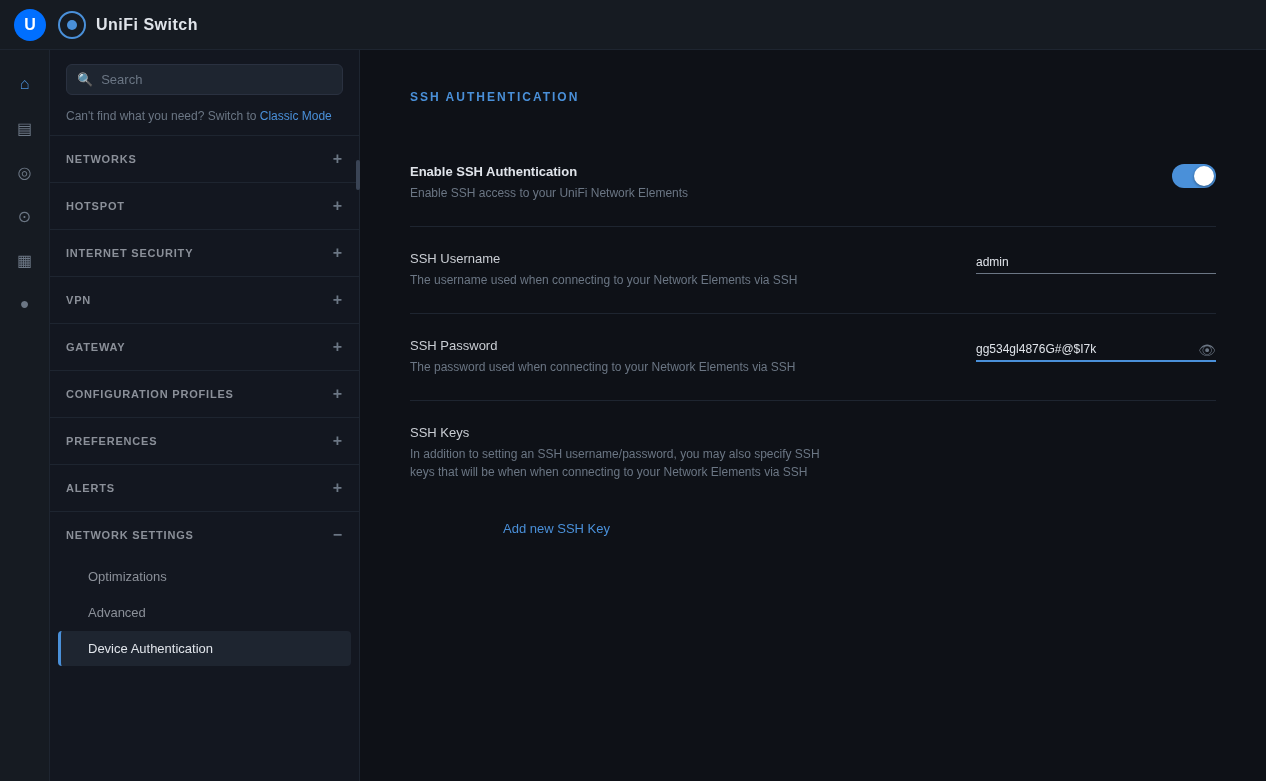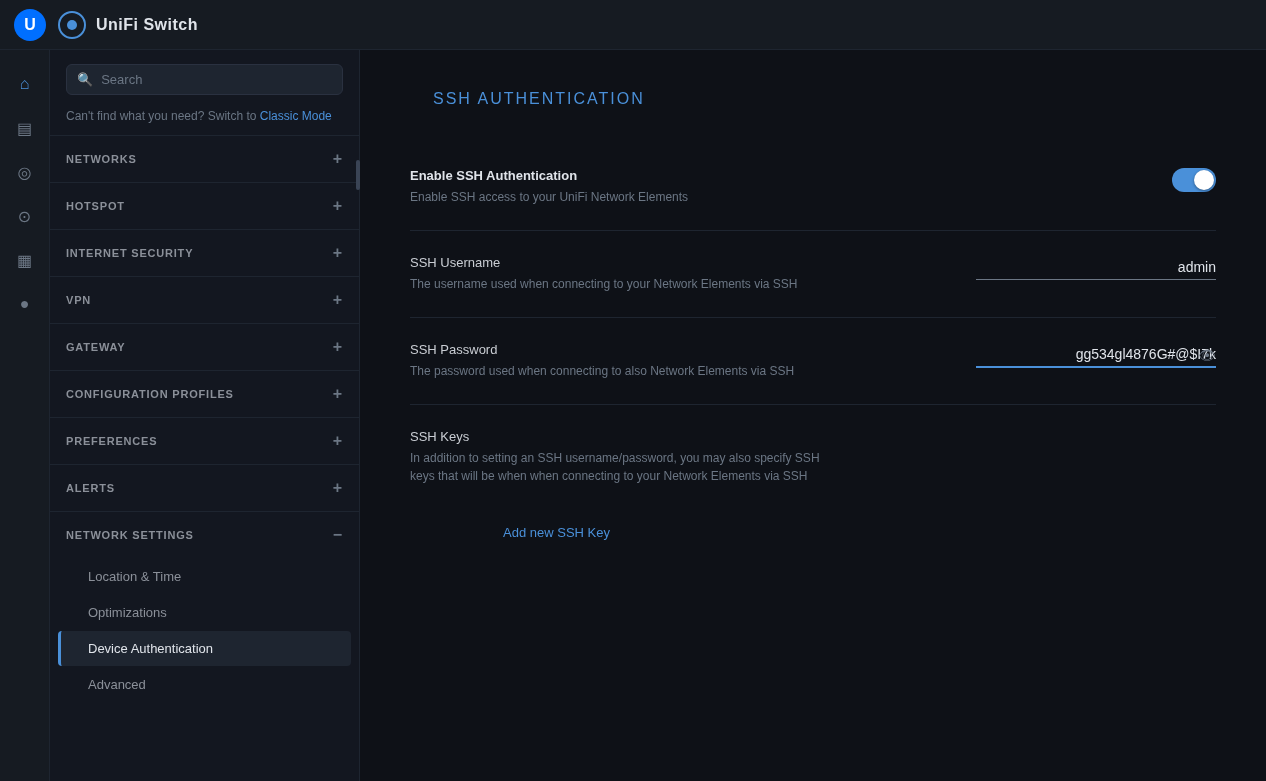--- a/index.html
+++ b/index.html
@@ -189,26 +189,25 @@
       margin-top: 50px;
       margin-left: 360px;
       flex: 1;
       padding: 40px 50px;
       overflow-y: auto;
       background: #0e1117;
     }
 
     .page-title {
       color: #4a90d9;
-      font-size: 16px;
-      font-weight: 400;
+      font-size: 12px;
+      font-weight: 700;
       letter-spacing: 2px;
       text-transform: uppercase;
       margin-bottom: 36px;
-      margin-left: 23px;
     }
 
     .setting-row {
       display: flex;
       align-items: flex-start;
       justify-content: space-between;
       padding: 24px 0;
       border-bottom: 1px solid #1e2530;
       gap: 40px;
     }
@@ -254,24 +253,24 @@
       box-shadow: 0 1px 3px rgba(0,0,0,0.4);
     }
 
     
     .text-input {
       background: transparent;
       border: none;
       border-bottom: 1px solid #6b7684;
       outline: none;
       color: #e0e4ea;
-      font-size: 14px;
+      font-size: 12px;
       padding: 4px 0;
       width: 240px;
-      text-align: right;
+      text-align: left;
     }
 
     .password-input-wrapper {
       position: relative;
       width: 240px;
     }
     .password-input-wrapper .text-input {
       width: 100%;
       border-bottom: 2px solid #4a90d9;
     }
@@ -381,24 +380,23 @@
       <span>ALERTS</span>
       <span class="sidebar-expand-icon">+</span>
     </div>
   </div>
 
   <div class="sidebar-section">
     <div class="sidebar-section-header">
       <span>NETWORK SETTINGS</span>
       <span class="sidebar-expand-icon">−</span>
     </div>
-    <div class="sidebar-sub-item">Location &amp; Time</div>
     <div class="sidebar-sub-item">Optimizations</div>
+    <div class="sidebar-sub-item">Advanced</div>
     <div class="sidebar-sub-item active">Device Authentication</div>
-    <div class="sidebar-sub-item">Advanced</div>
   </div>
 </div>
 
 <div class="sidebar-scroll-indicator"></div>
 
 <div class="main-content">
   <div class="page-title">SSH AUTHENTICATION</div>
 
   <div class="setting-row">
     <div class="setting-label-group">
@@ -420,21 +418,21 @@
       <div class="setting-description">The username used when connecting to your Network Elements via SSH</div>
     </div>
     <div class="setting-control">
       <input type="text" class="text-input" value="admin" style="">
     </div>
   </div>
 
   <div class="setting-row">
     <div class="setting-label-group">
       <div class="setting-label">SSH Password</div>
-      <div class="setting-description">The password used when connecting to also Network Elements via SSH</div>
+      <div class="setting-description">The password used when connecting to your Network Elements via SSH</div>
     </div>
     <div class="setting-control">
       <div class="password-input-wrapper">
         <input type="text" class="text-input" value="gg534gl4876G#@$I7k" style="">
         <span class="eye-icon">👁</span>
       </div>
     </div>
   </div>
 
   <div class="setting-row">

